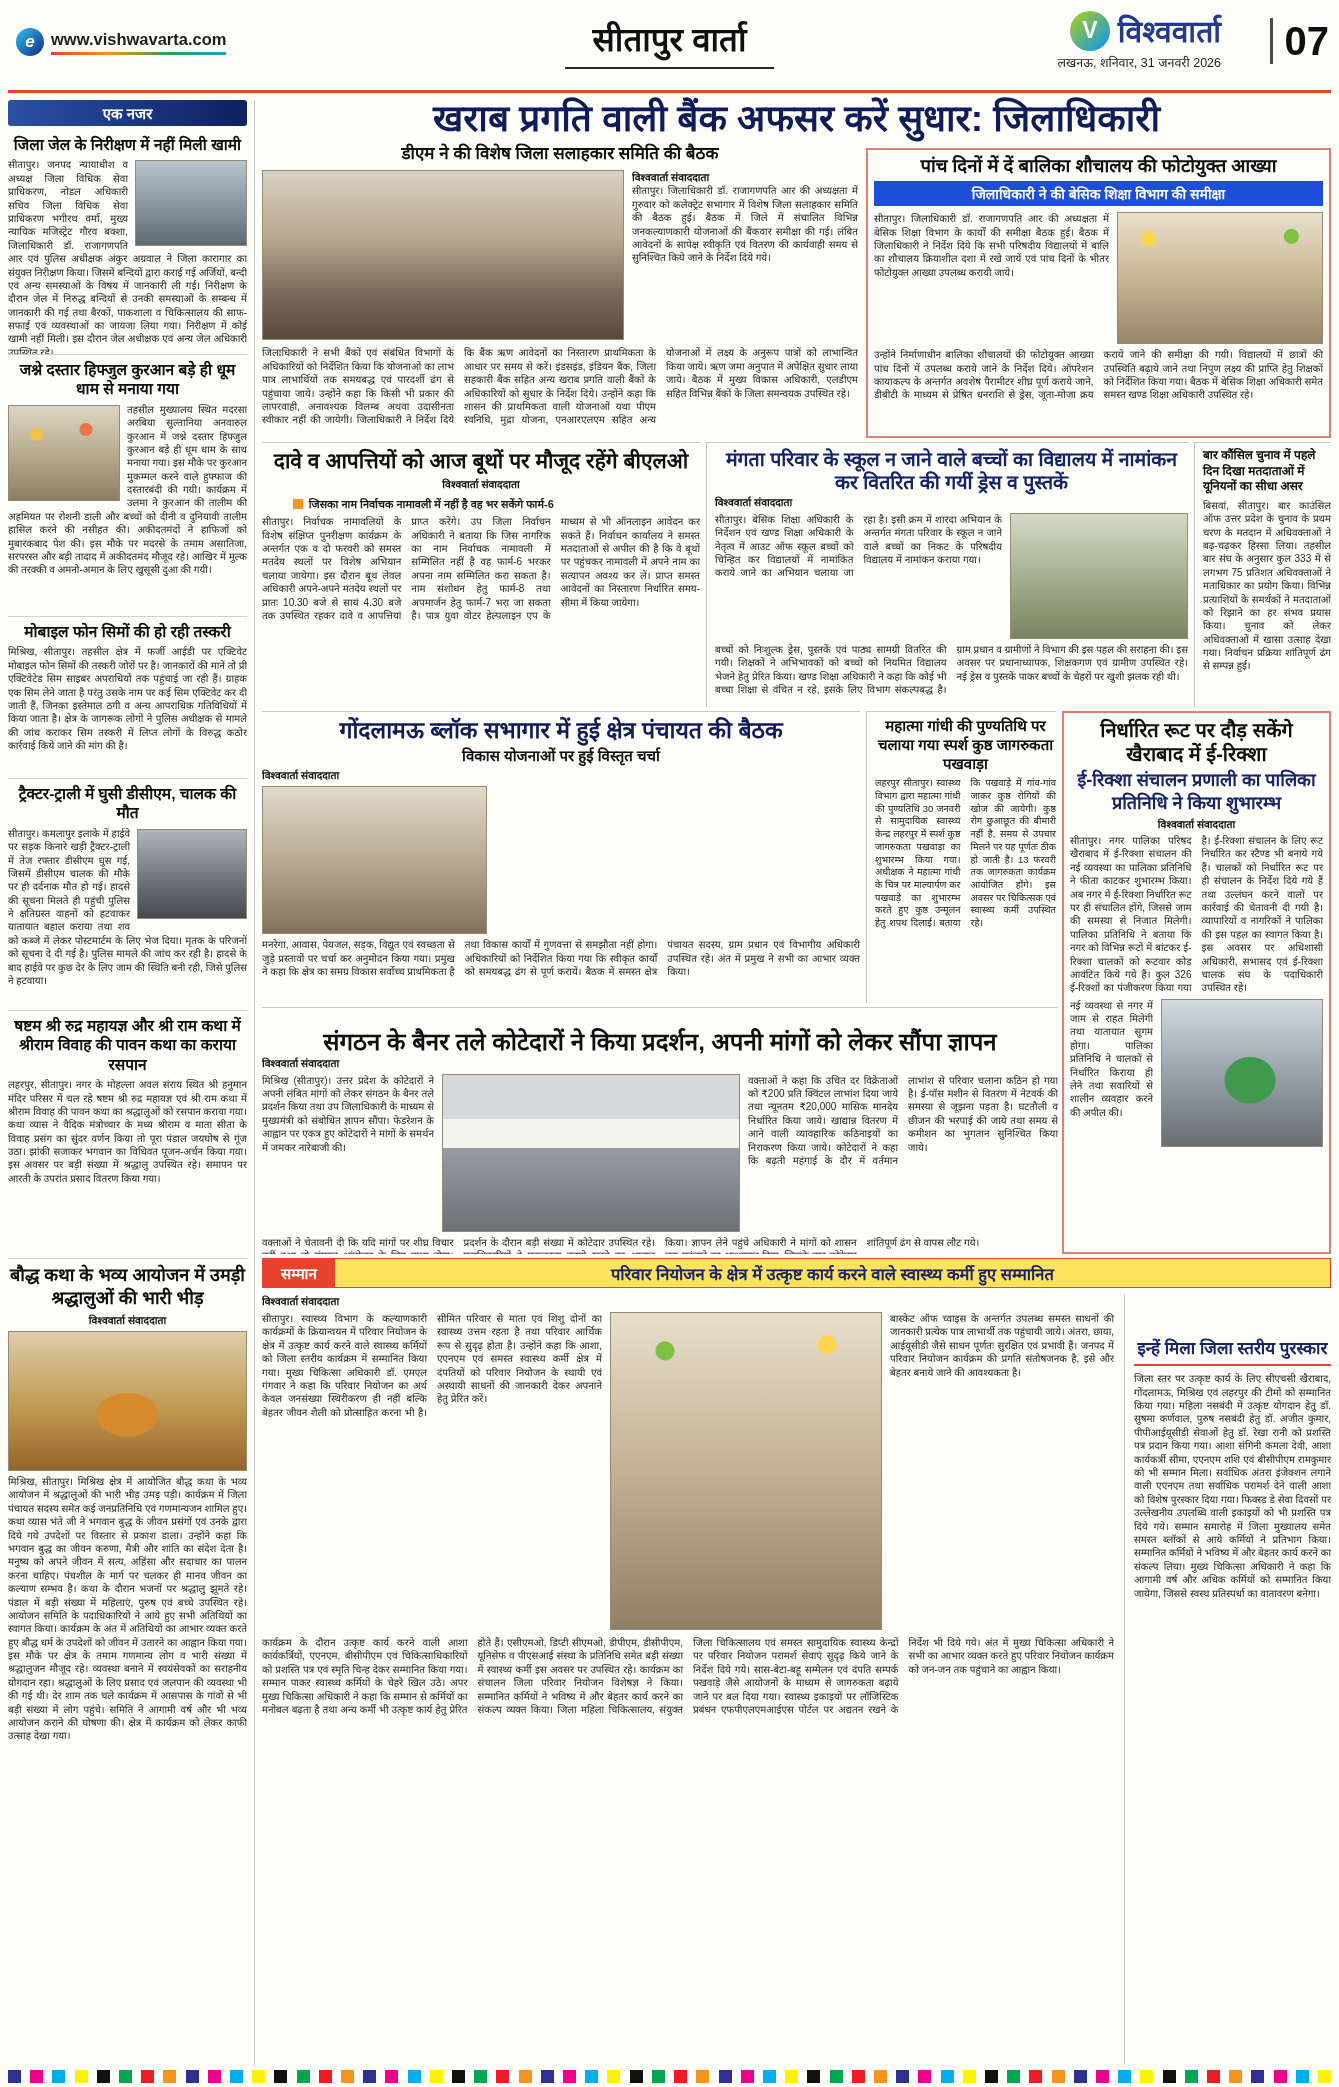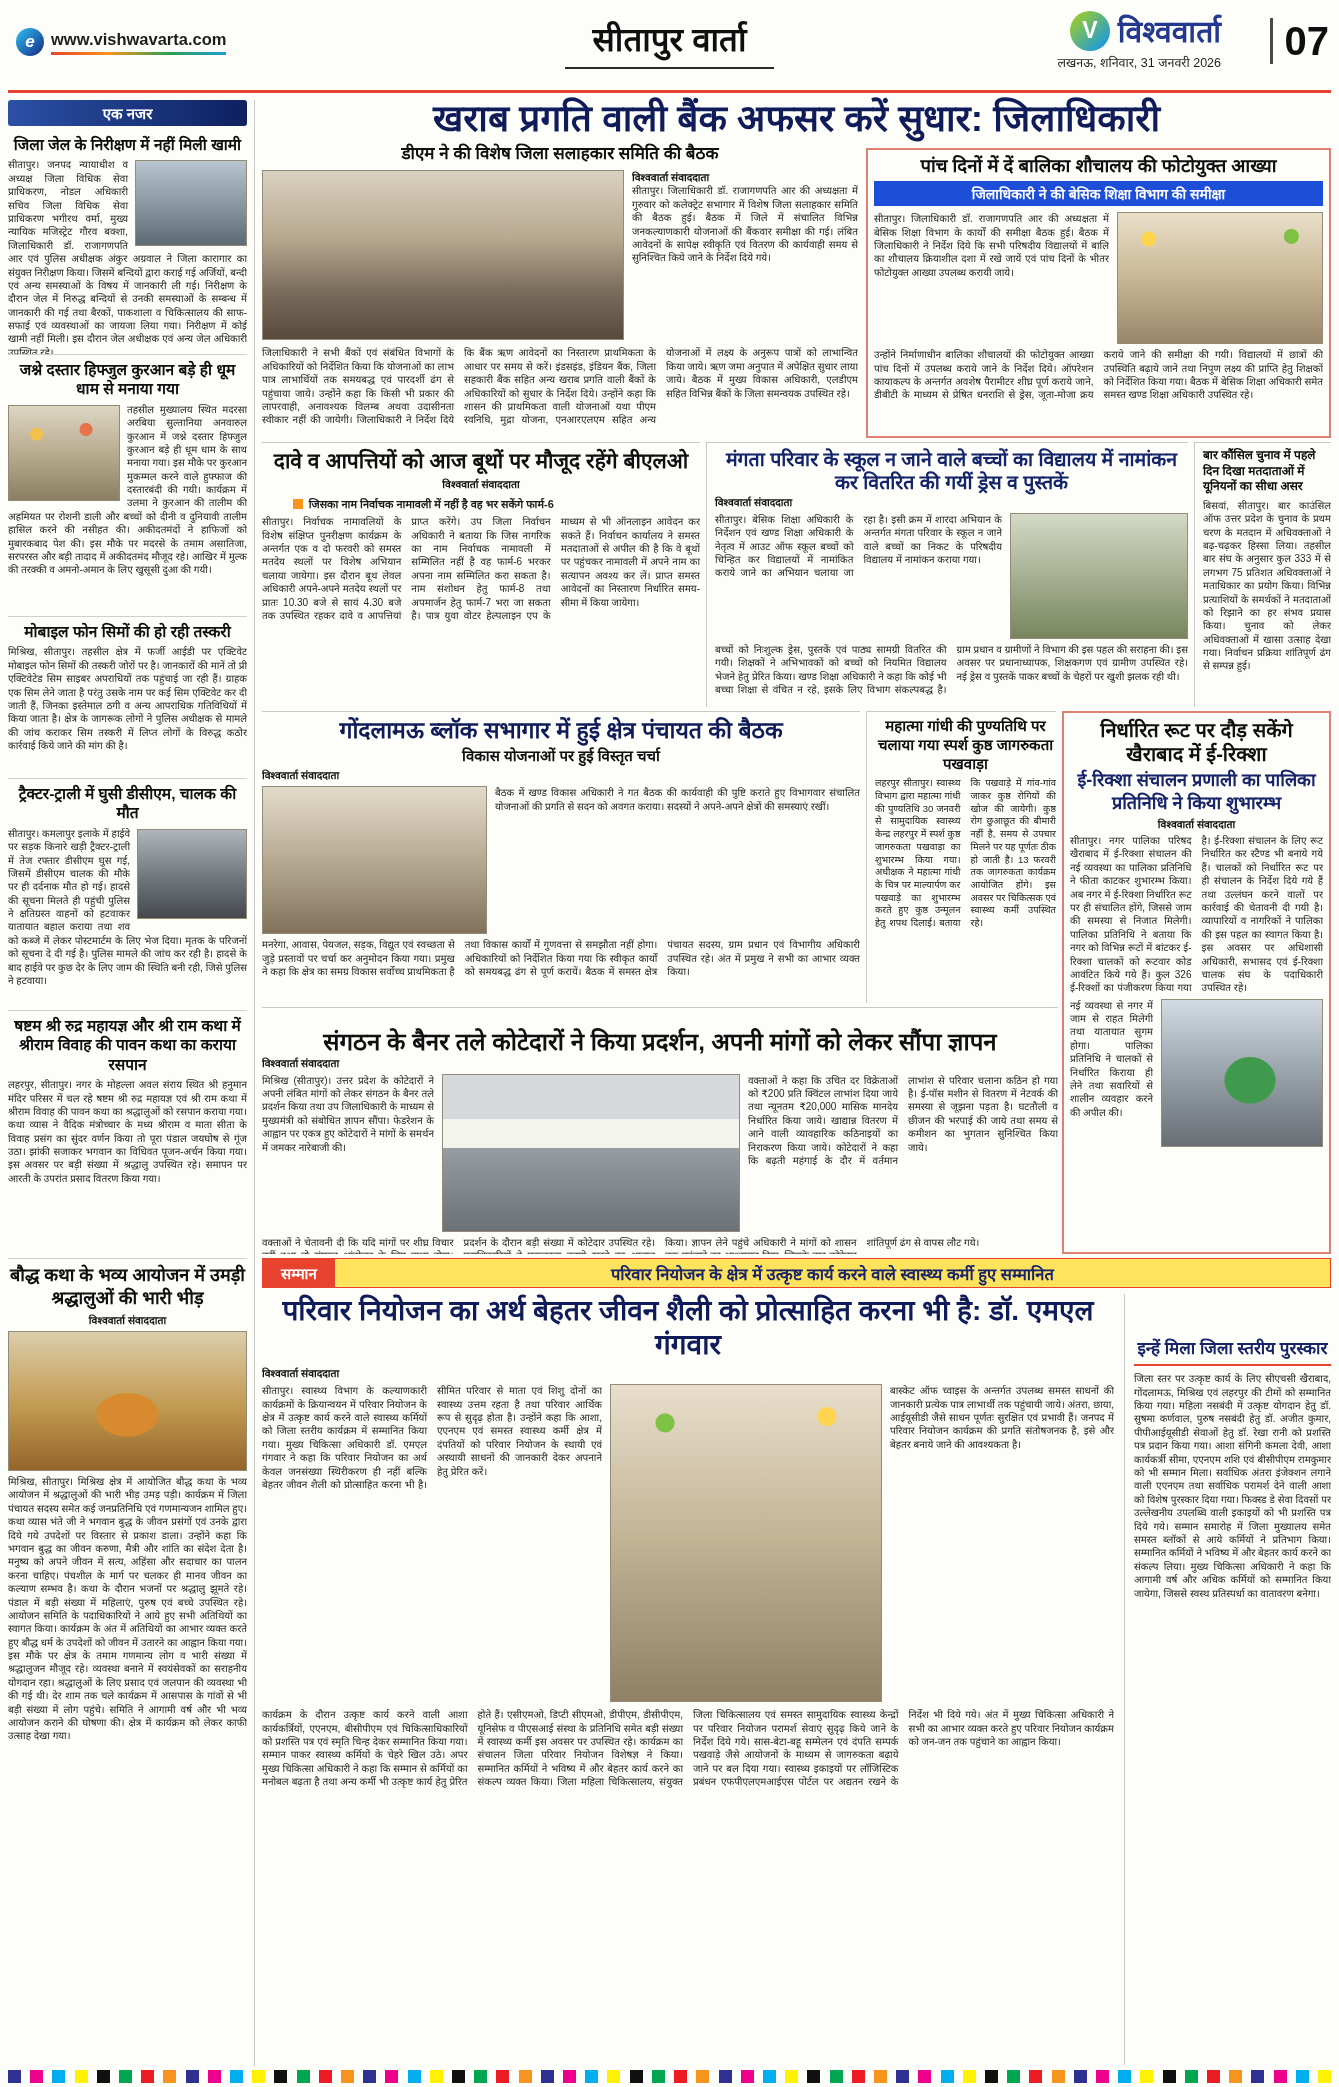--- a/index.html
+++ b/index.html
@@ -254,21 +254,20 @@
     <div class="bar-lead">बार कौंसिल चुनाव में पहले दिन दिखा मतदाताओं में यूनियनों का सीधा असर</div>
     <p class="body-txt">बिसवां, सीतापुर। बार काउंसिल ऑफ उत्तर प्रदेश के चुनाव के प्रथम चरण के मतदान में अधिवक्ताओं ने बढ़-चढ़कर हिस्सा लिया। तहसील बार संघ के अनुसार कुल 333 में से लगभग 75 प्रतिशत अधिवक्ताओं ने मताधिकार का प्रयोग किया। विभिन्न प्रत्याशियों के समर्थकों ने मतदाताओं को रिझाने का हर संभव प्रयास किया। चुनाव को लेकर अधिवक्ताओं में खासा उत्साह देखा गया। निर्वाचन प्रक्रिया शांतिपूर्ण ढंग से सम्पन्न हुई।</p>
   </section>
 
   <section class="abs art-panchayat">
     <h2 class="hl-pan">गोंदलामऊ ब्लॉक सभागार में हुई क्षेत्र पंचायत की बैठक</h2>
     <div class="sub-pan">विकास योजनाओं पर हुई विस्तृत चर्चा</div>
     <div class="byline">विश्ववार्ता संवाददाता</div>
     <div class="row mt4">
       <div class="ph ph-panchayat"></div>
-      <p class="body-txt flex1 pan-side">बैठक में खण्ड विकास अधिकारी ने गत बैठक की कार्यवाही की पुष्टि कराते हुए विभागवार संचालित योजनाओं की प्रगति से सदन को अवगत कराया। सदस्यों ने अपने-अपने क्षेत्रों की समस्याएं रखीं।</p>
     </div>
     <p class="body-txt cols3 mt4 pan-bot">मनरेगा, आवास, पेयजल, सड़क, विद्युत एवं स्वच्छता से जुड़े प्रस्तावों पर चर्चा कर अनुमोदन किया गया। प्रमुख ने कहा कि क्षेत्र का समग्र विकास सर्वोच्च प्राथमिकता है तथा विकास कार्यों में गुणवत्ता से समझौता नहीं होगा। अधिकारियों को निर्देशित किया गया कि स्वीकृत कार्यों को समयबद्ध ढंग से पूर्ण करायें। बैठक में समस्त क्षेत्र पंचायत सदस्य, ग्राम प्रधान एवं विभागीय अधिकारी उपस्थित रहे। अंत में प्रमुख ने सभी का आभार व्यक्त किया।</p>
   </section>
 
   <section class="abs art-gandhi">
     <h2 class="hl-gandhi">महात्मा गांधी की पुण्यतिथि पर चलाया गया स्पर्श कुष्ठ जागरुकता पखवाड़ा</h2>
     <p class="body-txt cols2 gandhi-body">लहरपुर सीतापुर। स्वास्थ्य विभाग द्वारा महात्मा गांधी की पुण्यतिथि 30 जनवरी से सामुदायिक स्वास्थ्य केन्द्र लहरपुर में स्पर्श कुष्ठ जागरुकता पखवाड़ा का शुभारम्भ किया गया। अधीक्षक ने महात्मा गांधी के चित्र पर माल्यार्पण कर पखवाड़े का शुभारम्भ करते हुए कुष्ठ उन्मूलन हेतु शपथ दिलाई। बताया कि पखवाड़े में गांव-गांव जाकर कुष्ठ रोगियों की खोज की जायेगी। कुष्ठ रोग छुआछूत की बीमारी नहीं है, समय से उपचार मिलने पर यह पूर्णतः ठीक हो जाती है। 13 फरवरी तक जागरुकता कार्यक्रम आयोजित होंगे। इस अवसर पर चिकित्सक एवं स्वास्थ्य कर्मी उपस्थित रहे।</p>
   </section>
 
   <section class="abs art-rickshaw">
@@ -293,21 +292,20 @@
     <p class="body-txt cols4 mt4 kot-bot">वक्ताओं ने चेतावनी दी कि यदि मांगों पर शीघ्र विचार नहीं हुआ तो संगठन आंदोलन के लिए बाध्य होगा। प्रदर्शन के दौरान बड़ी संख्या में कोटेदार उपस्थित रहे। पदाधिकारियों ने एकजुटता बनाये रखने का आह्वान किया। ज्ञापन लेने पहुंचे अधिकारी ने मांगों को शासन तक पहुंचाने का आश्वासन दिया, जिसके बाद कोटेदार शांतिपूर्ण ढंग से वापस लौट गये।</p>
   </section>
 
   <div class="abs samman">
     <span class="badge">सम्मान</span>
     <span class="strip-text">परिवार नियोजन के क्षेत्र में उत्कृष्ट कार्य करने वाले स्वास्थ्य कर्मी हुए सम्मानित</span>
   </div>
 
   <section class="abs art-family">
     <div class="fam-main">
-      <h1 class="hl-fam">परिवार नियोजन का अर्थ बेहतर जीवन शैली को प्रोत्साहित करना भी है: डॉ. एमएल गंगवार</h1>
       <div class="byline">विश्ववार्ता संवाददाता</div>
       <div class="row mt4">
         <p class="body-txt cols2 fam-left">सीतापुर। स्वास्थ्य विभाग के कल्याणकारी कार्यक्रमों के क्रियान्वयन में परिवार नियोजन के क्षेत्र में उत्कृष्ट कार्य करने वाले स्वास्थ्य कर्मियों को जिला स्तरीय कार्यक्रम में सम्मानित किया गया। मुख्य चिकित्सा अधिकारी डॉ. एमएल गंगवार ने कहा कि परिवार नियोजन का अर्थ केवल जनसंख्या स्थिरीकरण ही नहीं बल्कि बेहतर जीवन शैली को प्रोत्साहित करना भी है। सीमित परिवार से माता एवं शिशु दोनों का स्वास्थ्य उत्तम रहता है तथा परिवार आर्थिक रूप से सुदृढ़ होता है। उन्होंने कहा कि आशा, एएनएम एवं समस्त स्वास्थ्य कर्मी क्षेत्र में दंपतियों को परिवार नियोजन के स्थायी एवं अस्थायी साधनों की जानकारी देकर अपनाने हेतु प्रेरित करें।</p>
         <div class="ph ph-award"></div>
         <p class="body-txt flex1 fam-side">बास्केट ऑफ च्वाइस के अन्तर्गत उपलब्ध समस्त साधनों की जानकारी प्रत्येक पात्र लाभार्थी तक पहुंचायी जाये। अंतरा, छाया, आईयूसीडी जैसे साधन पूर्णतः सुरक्षित एवं प्रभावी हैं। जनपद में परिवार नियोजन कार्यक्रम की प्रगति संतोषजनक है, इसे और बेहतर बनाये जाने की आवश्यकता है।</p>
       </div>
       <p class="body-txt cols4 mt6 fam-bot">कार्यक्रम के दौरान उत्कृष्ट कार्य करने वाली आशा कार्यकर्त्रियों, एएनएम, बीसीपीएम एवं चिकित्साधिकारियों को प्रशस्ति पत्र एवं स्मृति चिन्ह देकर सम्मानित किया गया। सम्मान पाकर स्वास्थ्य कर्मियों के चेहरे खिल उठे। अपर मुख्य चिकित्सा अधिकारी ने कहा कि सम्मान से कर्मियों का मनोबल बढ़ता है तथा अन्य कर्मी भी उत्कृष्ट कार्य हेतु प्रेरित होते हैं। एसीएमओ, डिप्टी सीएमओ, डीपीएम, डीसीपीएम, यूनिसेफ व पीएसआई संस्था के प्रतिनिधि समेत बड़ी संख्या में स्वास्थ्य कर्मी इस अवसर पर उपस्थित रहे। कार्यक्रम का संचालन जिला परिवार नियोजन विशेषज्ञ ने किया। सम्मानित कर्मियों ने भविष्य में और बेहतर कार्य करने का संकल्प व्यक्त किया। जिला महिला चिकित्सालय, संयुक्त जिला चिकित्सालय एवं समस्त सामुदायिक स्वास्थ्य केन्द्रों पर परिवार नियोजन परामर्श सेवाएं सुदृढ़ किये जाने के निर्देश दिये गये। सास-बेटा-बहू सम्मेलन एवं दंपति सम्पर्क पखवाड़े जैसे आयोजनों के माध्यम से जागरुकता बढ़ाये जाने पर बल दिया गया। स्वास्थ्य इकाइयों पर लॉजिस्टिक प्रबंधन एफपीएलएमआईएस पोर्टल पर अद्यतन रखने के निर्देश भी दिये गये। अंत में मुख्य चिकित्सा अधिकारी ने सभी का आभार व्यक्त करते हुए परिवार नियोजन कार्यक्रम को जन-जन तक पहुंचाने का आह्वान किया।</p>
     </div>
     <aside class="award-side">
       <div class="award-title">इन्हें मिला जिला स्तरीय पुरस्कार</div>

